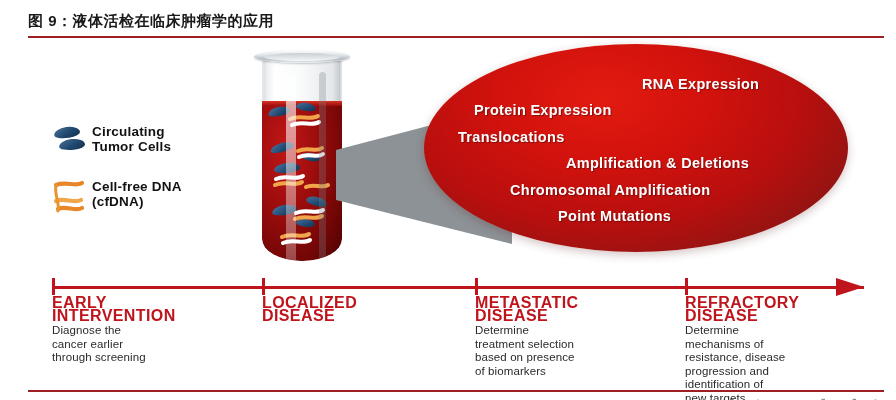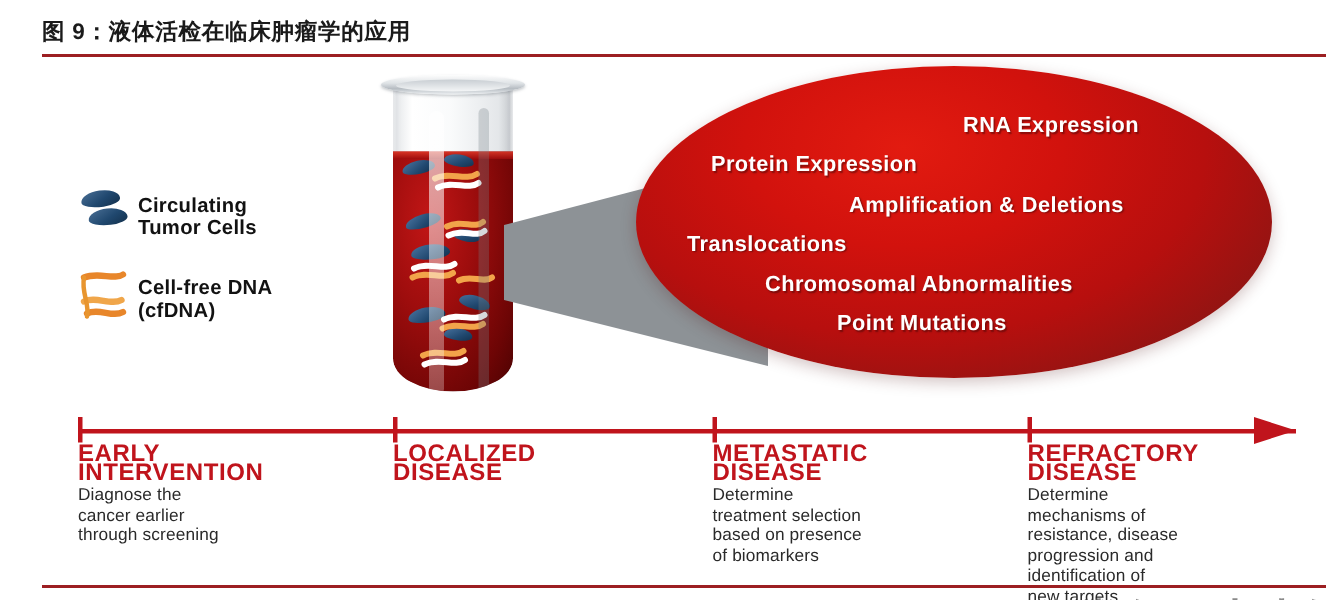--- a/index.html
+++ b/index.html
@@ -21,21 +21,21 @@
     position:absolute;left:28px;top:36px;width:856px;height:2px;
     background:#9c1f22;
   }
   .bottom-rule{
     position:absolute;left:28px;top:390px;width:856px;height:2px;
     background:#9c1f22;
   }
 
   
   .legend{position:absolute;left:52px;top:122px;}
-  .legend-row{display:flex;align-items:center;margin-bottom:13px;}
+  .legend-row{display:flex;align-items:flex-start;margin-bottom:13px;}
   .legend-icon{width:40px;height:42px;position:relative;flex:0 0 40px;}
   .legend-label{
     font-size:13.5px;font-weight:700;color:#121212;
     line-height:15px;letter-spacing:.2px;padding-top:2px;
   }
   
   .blob{position:absolute;border-radius:50% 50% 45% 55%/60% 60% 40% 40%;
         background:linear-gradient(150deg,#4a6f95 0%,#20486f 55%,#13304c 100%);}
   .blob.b1{width:26px;height:11px;left:2px;top:5px;transform:rotate(-8deg);}
   .blob.b2{width:26px;height:11px;left:7px;top:17px;transform:rotate(-6deg);}
@@ -219,23 +219,23 @@
   </div>
 
   <svg class="cone" viewBox="0 0 180 140" width="180" height="140">
     <polygon points="0,46 0,96 176,140 176,0" fill="#8d9296"></polygon>
   </svg>
 
   <div class="ellipse">
     <div class="ellipse-text">
       <div class="etxt e1">RNA Expression</div>
       <div class="etxt e2">Protein Expression</div>
+      <div class="etxt e4">Translocations</div>
       <div class="etxt e3">Amplification &amp; Deletions</div>
-      <div class="etxt e4">Translocations</div>
-      <div class="etxt e5">Chromosomal Abnormalities</div>
+      <div class="etxt e5">Chromosomal Amplification</div>
       <div class="etxt e6">Point Mutations</div>
     </div>
   </div>
 
   <div class="axis"></div>
   <div class="axis-arrow"></div>
 
   <div class="tick" style="left:52px;"></div>
   <div class="tick" style="left:262px;"></div>
   <div class="tick" style="left:475px;"></div>

